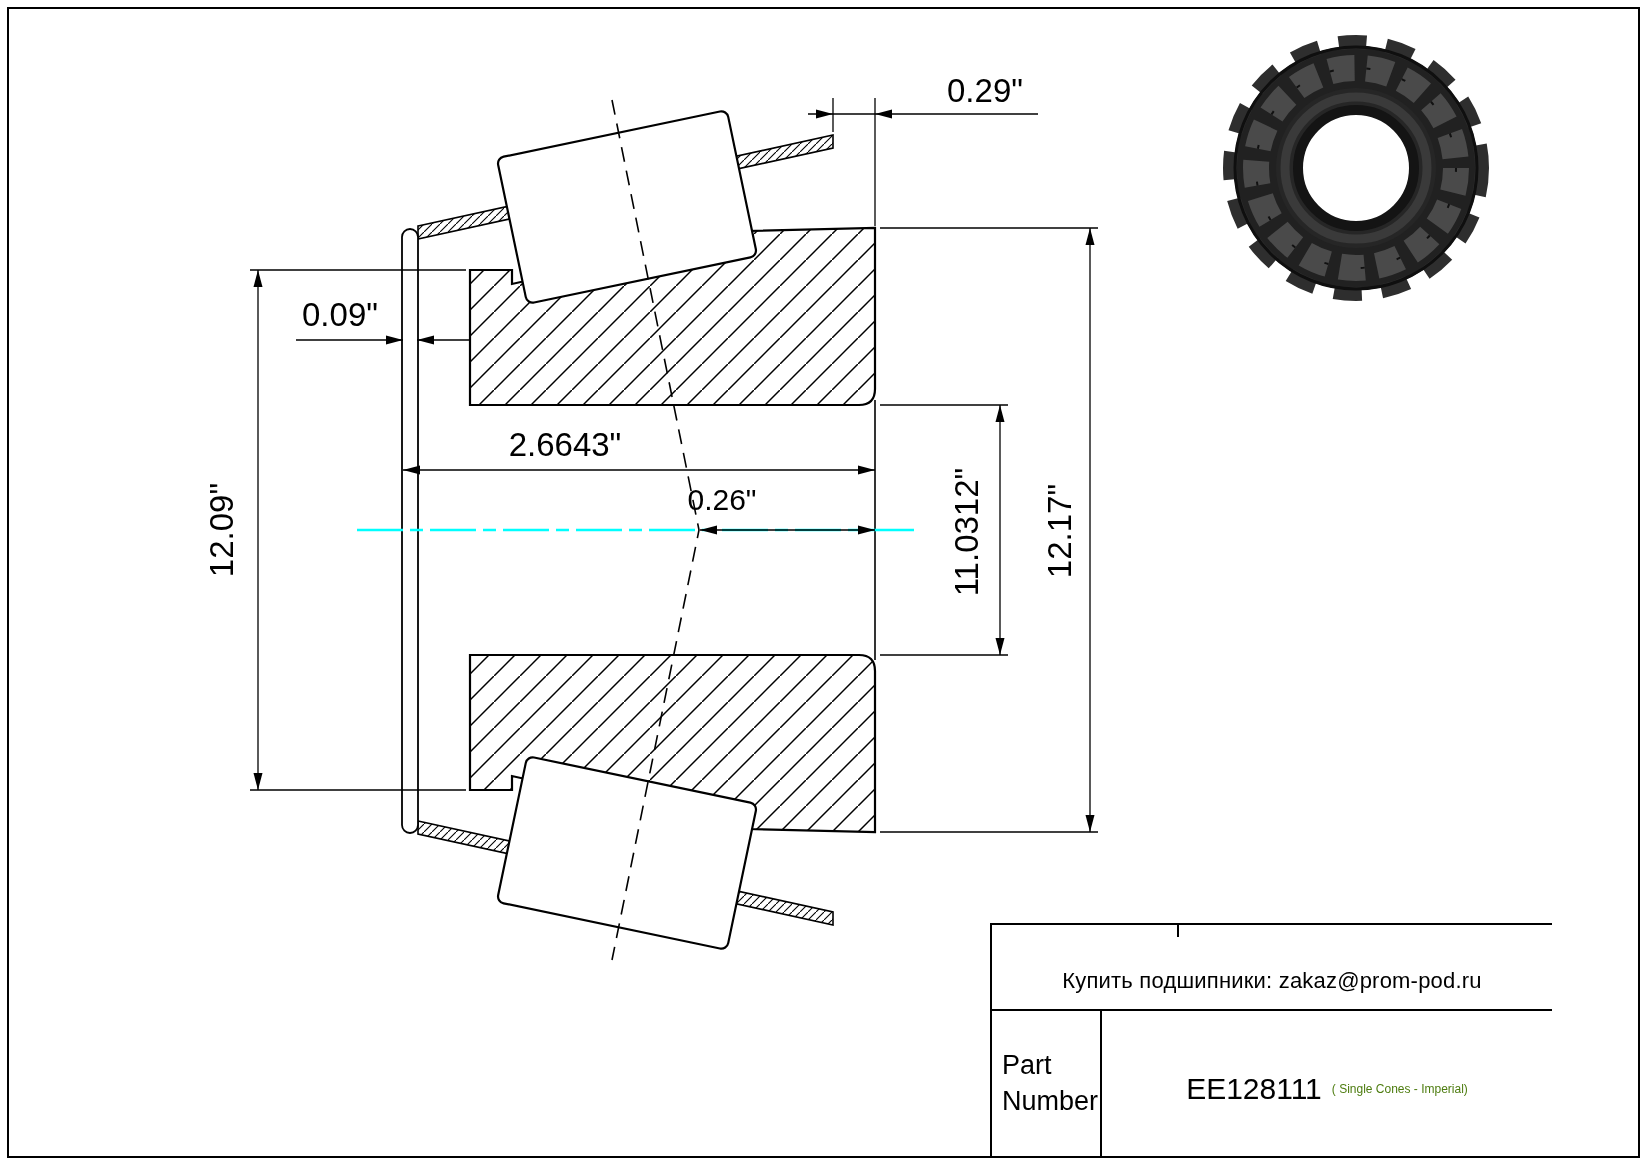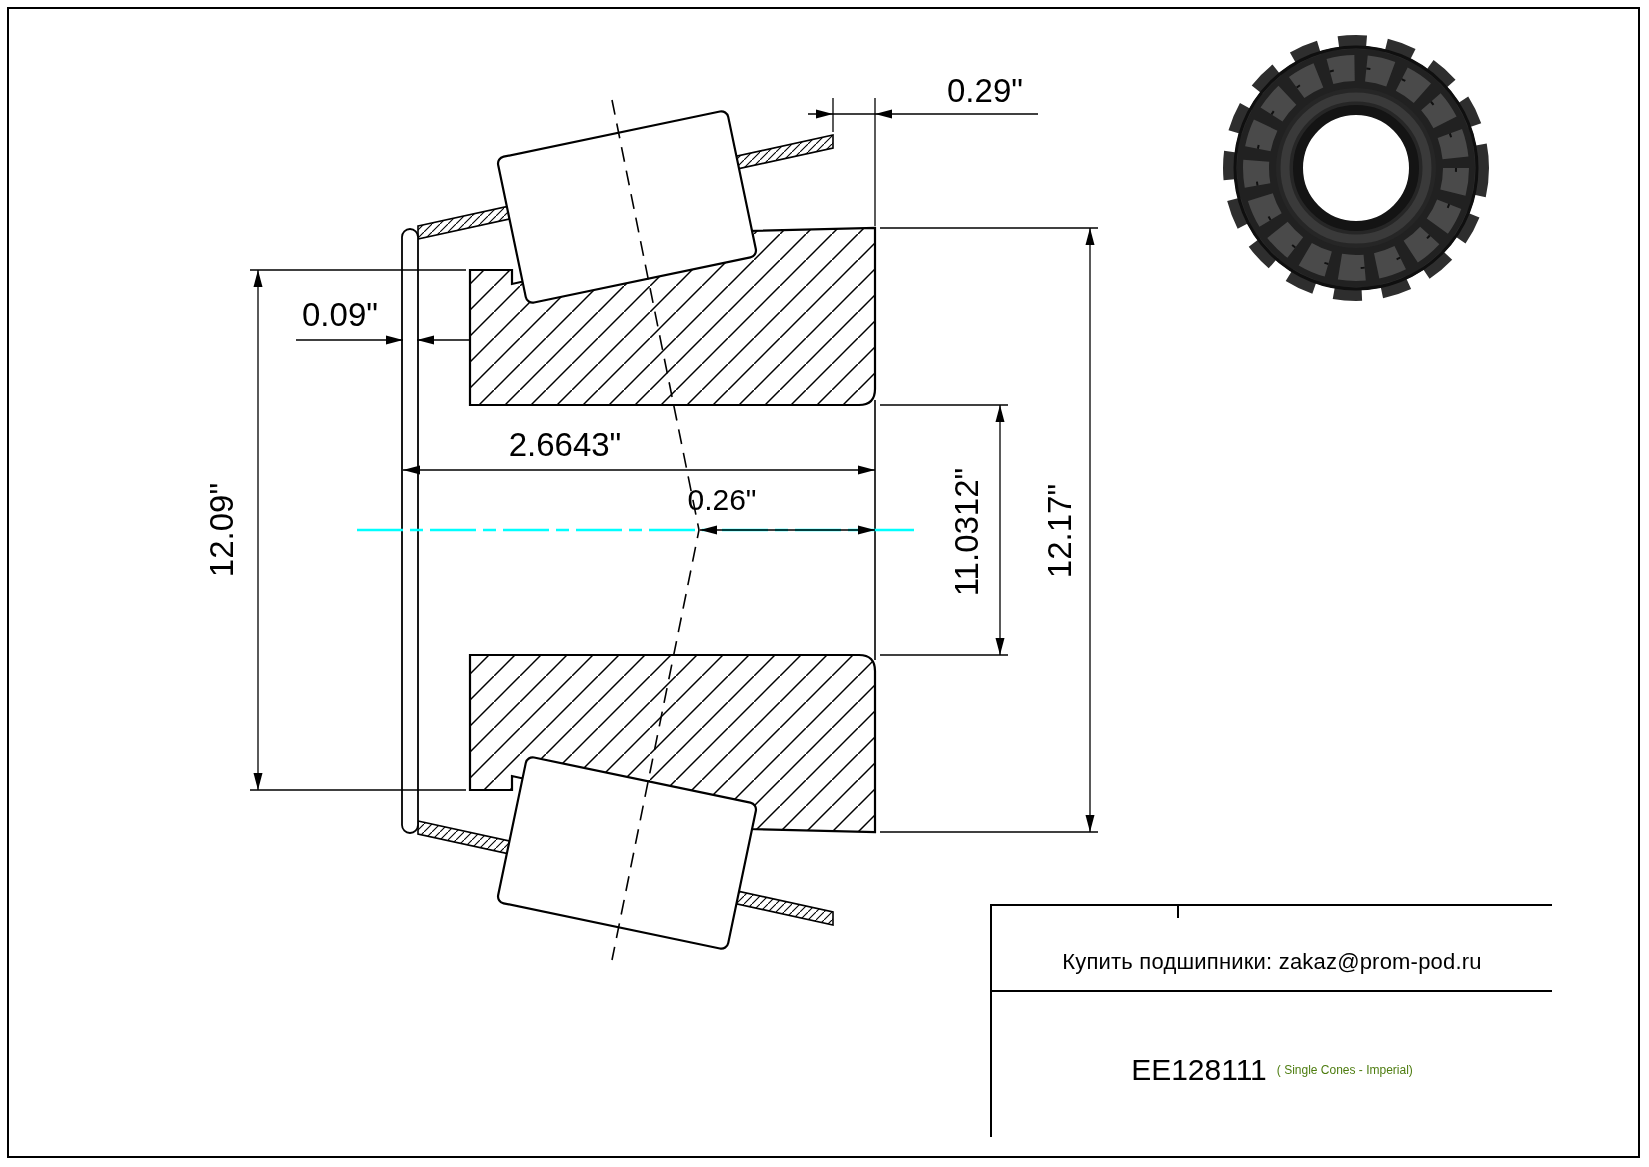--- a/index.html
+++ b/index.html
@@ -12,21 +12,21 @@
   }
   .border-frame{
     position:absolute;left:7px;top:7px;width:1633px;height:1151px;
     border:2px solid #000;box-sizing:border-box;pointer-events:none;
   }
   .drawing-svg{position:absolute;left:0;top:0;}
   .drawing-svg text{fill:#000;font-family:"Liberation Sans",sans-serif;}
 
   
   .title-block{
-    position:absolute;left:990px;top:904px;width:562px;height:233px;
+    position:absolute;left:990px;top:923px;width:562px;height:233px;
     border-top:2px solid #000;border-left:2px solid #000;
     box-sizing:border-box;background:#fff;
   }
   .tb-row1{
     position:relative;height:86px;border-bottom:2px solid #000;box-sizing:border-box;
     display:flex;align-items:center;justify-content:center;
     padding-top:28px;
   }
   .tb-note{font-size:22px;color:#000;letter-spacing:.2px;}
   .tb-tick{position:absolute;left:185px;top:0;width:2px;height:12px;background:#000;}
@@ -151,20 +151,21 @@
       <circle cx="1356" cy="168" r="58" fill="#ffffff" stroke="#141414" stroke-width="10"></circle>
     </g>
   </svg>
 
   <div class="title-block">
     <div class="tb-row1">
       <div class="tb-tick"></div>
       <span class="tb-note">Купить подшипники: zakaz@prom-pod.ru</span>
     </div>
     <div class="tb-row2">
+      <div class="tb-part-label">Part Number</div>
       <div class="tb-part-value">
         <span class="tb-pn">EE128111</span>
         <span class="tb-pn-suffix">( Single Cones - Imperial)</span>
       </div>
     </div>
   </div>
 
   <div class="border-frame"></div>
 </div>
 

